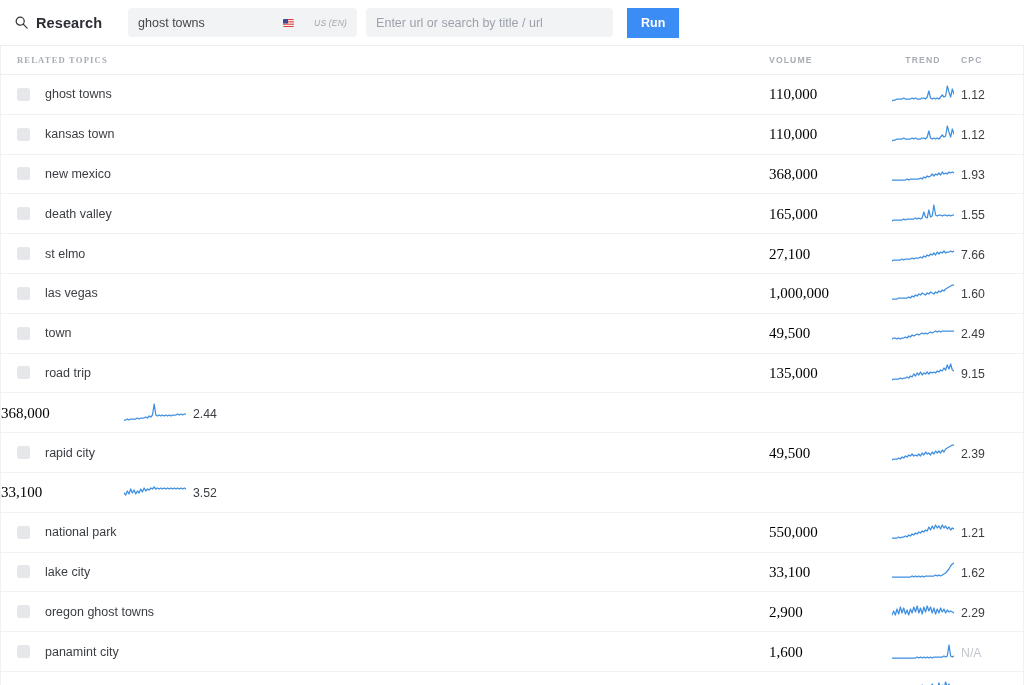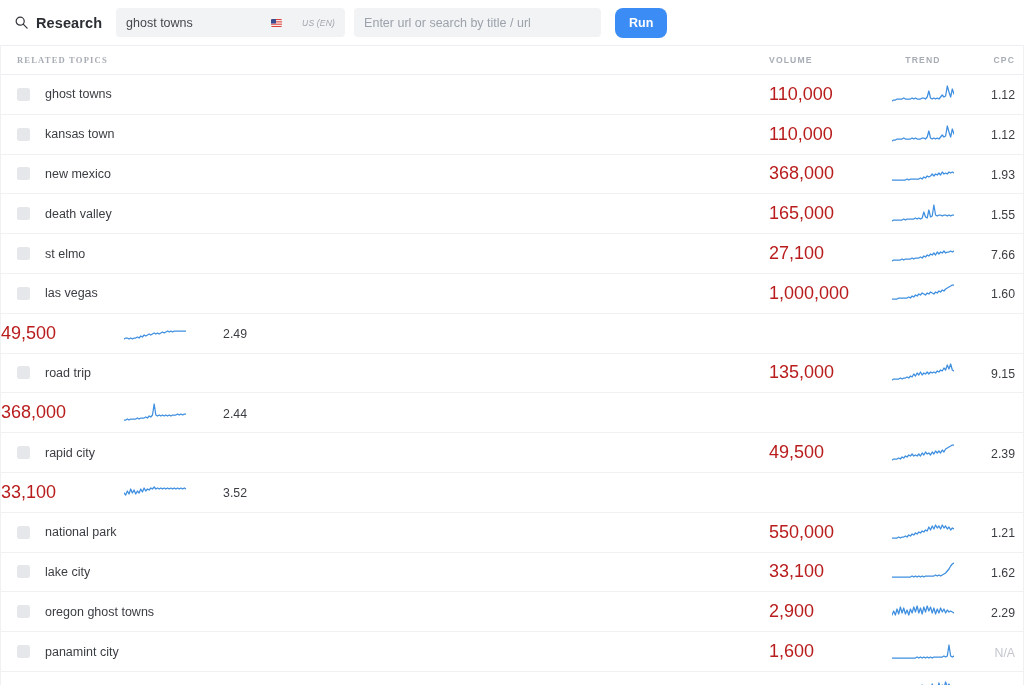--- a/index.html
+++ b/index.html
@@ -25,21 +25,21 @@
     align-items: center;
     padding: 0 0 0 14px;
     background: #ffffff;
     border-bottom: 1px solid #eceef1;
   }
 
   .brand {
     display: flex;
     align-items: center;
     gap: 7px;
-    margin-right: 14px;
+    margin-right: 26px;
     flex: none;
   }
   .brand-icon {
     width: 15px;
     height: 15px;
     display: block;
     color: #33363b;
   }
   .brand-label {
     font-size: 14.5px;
@@ -104,21 +104,21 @@
   .run-button {
     box-sizing: border-box;
     height: 30px;
     min-width: 48px;
     padding: 0 14px;
     background: #3b8cf4;
     color: #ffffff;
     font-size: 12.5px;
     font-weight: bold;
     border: none;
-    border-radius: 8px;
+    border-radius: 0;
     cursor: pointer;
     display: flex;
     align-items: center;
     justify-content: center;
     font-family: "Liberation Sans", sans-serif;
   }
 
   
   .table-wrap {
     border-left: 1px solid #f0f1f3;
@@ -159,21 +159,20 @@
     box-sizing: border-box;
   }
   .c-trend {
     flex: 0 0 76px;
     display: flex;
     align-items: center;
     justify-content: center;
   }
   .c-cpc {
     flex: 0 0 62px;
-    text-align: right;
     padding-right: 8px;
     box-sizing: border-box;
   }
 
   .th {
     font-size: 8.6px;
     letter-spacing: 1.15px;
     color: #a7acb4;
     font-weight: bold;
     text-transform: uppercase;
@@ -192,22 +191,23 @@
 
   .topic-label {
     font-size: 12.5px;
     color: #3a3d42;
     white-space: nowrap;
     overflow: hidden;
     text-overflow: ellipsis;
   }
 
   .volume-val {
-    font-size: 18px;
-    color: #b91c1c;
+    font-size: 15px;
+    color: #000000;
+    font-family: Liberation Serif, serif;
   }
   .cpc-val {
     font-size: 12.3px;
     color: #3a3d42;
   }
   .cpc-val.na {
     color: #c3c7cd;
   }
 
   .spark {
@@ -344,20 +344,24 @@
         </div>
         <div class="c-volume"><span class="volume-val">1,000,000</span></div>
         <div class="c-trend">
           <svg class="spark" viewBox="0 0 62 22" preserveAspectRatio="none">
             <path d="M0.00 17.00 L1.68 17.00 L3.35 17.00 L5.03 17.00 L6.70 16.00 L8.38 16.00 L10.05 16.00 L11.73 16.00 L13.41 16.00 L15.08 16.00 L16.76 15.00 L18.43 16.00 L20.11 14.00 L21.78 15.00 L23.46 13.00 L25.14 14.00 L26.81 12.00 L28.49 13.00 L30.16 11.00 L31.84 12.00 L33.51 13.00 L35.19 11.00 L36.86 12.00 L38.54 10.00 L40.22 11.00 L41.89 12.00 L43.57 10.00 L45.24 11.00 L46.92 9.00 L48.59 10.00 L50.27 8.00 L51.95 9.00 L53.62 7.00 L55.30 6.00 L56.97 5.00 L58.65 4.00 L60.32 3.00 L62.00 3.00"></path>
           </svg>
         </div>
         <div class="c-cpc"><span class="cpc-val">1.60</span></div>
       </div>
       <div class="row">
+        <div class="c-topic">
+          <span class="checkbox"></span>
+          <span class="topic-label">town</span>
+        </div>
         <div class="c-volume"><span class="volume-val">49,500</span></div>
         <div class="c-trend">
           <svg class="spark" viewBox="0 0 62 22" preserveAspectRatio="none">
             <path d="M0.00 17.00 L1.68 16.00 L3.35 16.00 L5.03 17.00 L6.70 16.00 L8.38 17.00 L10.05 16.00 L11.73 16.00 L13.41 15.00 L15.08 16.00 L16.76 14.00 L18.43 15.00 L20.11 13.00 L21.78 14.00 L23.46 13.00 L25.14 12.00 L26.81 13.00 L28.49 12.00 L30.16 11.00 L31.84 12.00 L33.51 11.00 L35.19 12.00 L36.86 11.00 L38.54 10.00 L40.22 11.00 L41.89 10.00 L43.57 9.00 L45.24 10.00 L46.92 9.00 L48.59 10.00 L50.27 9.00 L51.95 9.00 L53.62 9.00 L55.30 9.00 L56.97 9.00 L58.65 9.00 L60.32 9.00 L62.00 9.00"></path>
           </svg>
         </div>
         <div class="c-cpc"><span class="cpc-val">2.49</span></div>
       </div>
       <div class="row">
         <div class="c-topic">

